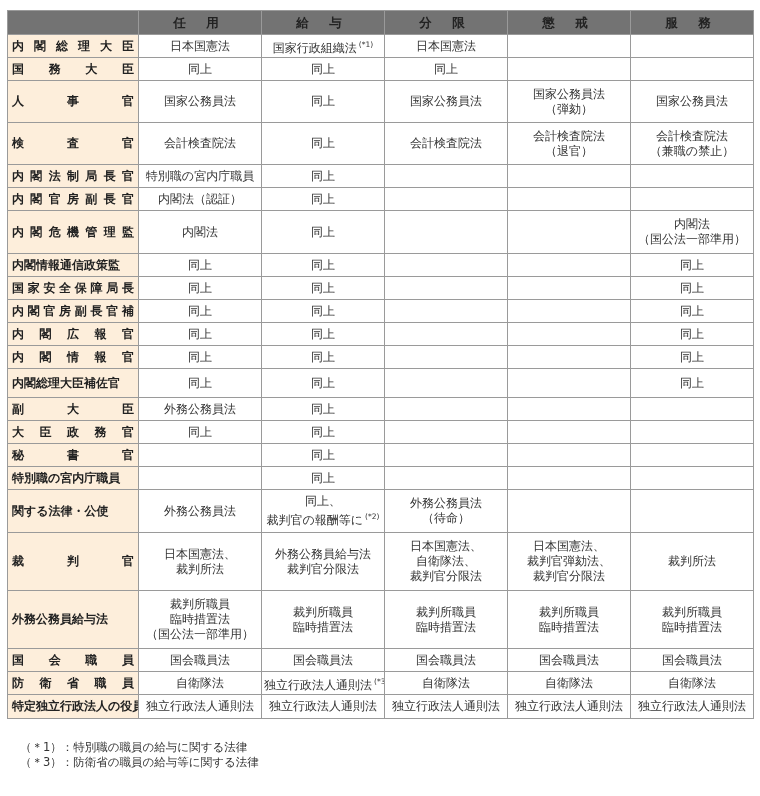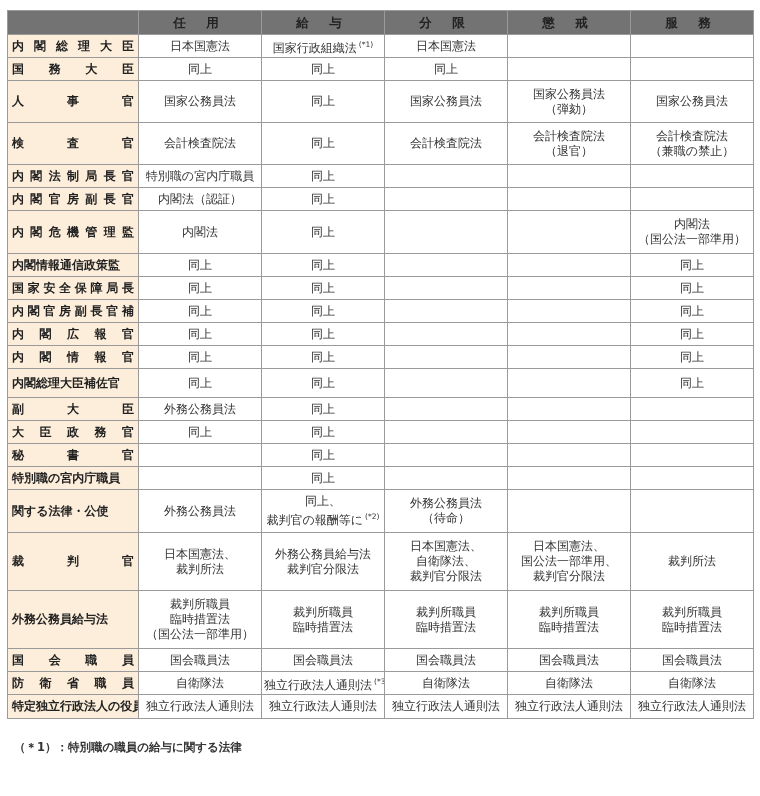--- a/index.html
+++ b/index.html
@@ -35,22 +35,22 @@
       text-align: left;
       padding: 0 4px;
       color: #222;
     }
     .lbl { display: flex; justify-content: space-between; width: 100%; }
     .lbl.tight { justify-content: flex-start; letter-spacing: 0; }
     table.law td { background: #ffffff; color: #333; }
     .ln { display: block; }
     sup.note { font-size: 7.5px; vertical-align: 5px; margin-left: 2px; }
     .footnotes {
-      position: absolute; left: 14px; top: 740px;
-      font-size: 11.5px; line-height: 15px; color: #333; font-weight: bold;
+      position: absolute; left: 20px; top: 740px;
+      font-size: 11.5px; line-height: 15px; color: #333;
     }
     .footnotes div { white-space: nowrap; }
   </style>
 </head>
 <body>
 
 <table class="law">
   <colgroup>
     <col class="c0">
       <col class="cx">
@@ -460,21 +460,21 @@
           <span class="ln"><span>外務公務員給与法</span></span>
           <span class="ln"><span>裁判官分限法</span></span>
         </td>
         <td>
           <span class="ln"><span>日本国憲法、</span></span>
           <span class="ln"><span>自衛隊法、</span></span>
           <span class="ln"><span>裁判官分限法</span></span>
         </td>
         <td>
           <span class="ln"><span>日本国憲法、</span></span>
-          <span class="ln"><span>国公法一部準用、</span></span>
+          <span class="ln"><span>裁判官弾劾法、</span></span>
           <span class="ln"><span>裁判官分限法</span></span>
         </td>
         <td>
           <span class="ln"><span>裁判所法</span></span>
         </td>
       </tr>
       <tr style="height: 58px;">
         <th>
           <span class="lbl tight">外務公務員給与法</span>
         </th>
@@ -569,13 +569,14 @@
         </td>
         <td>
           <span class="ln"><span>独立行政法人通則法</span></span>
         </td>
       </tr>
     </tbody>
 </table>
 
 <div class="footnotes">
   <div>（＊1）：特別職の職員の給与に関する法律</div>
+  <div>（＊3）：防衛省の職員の給与等に関する法律</div>
 </div>
 
 </body></html>

